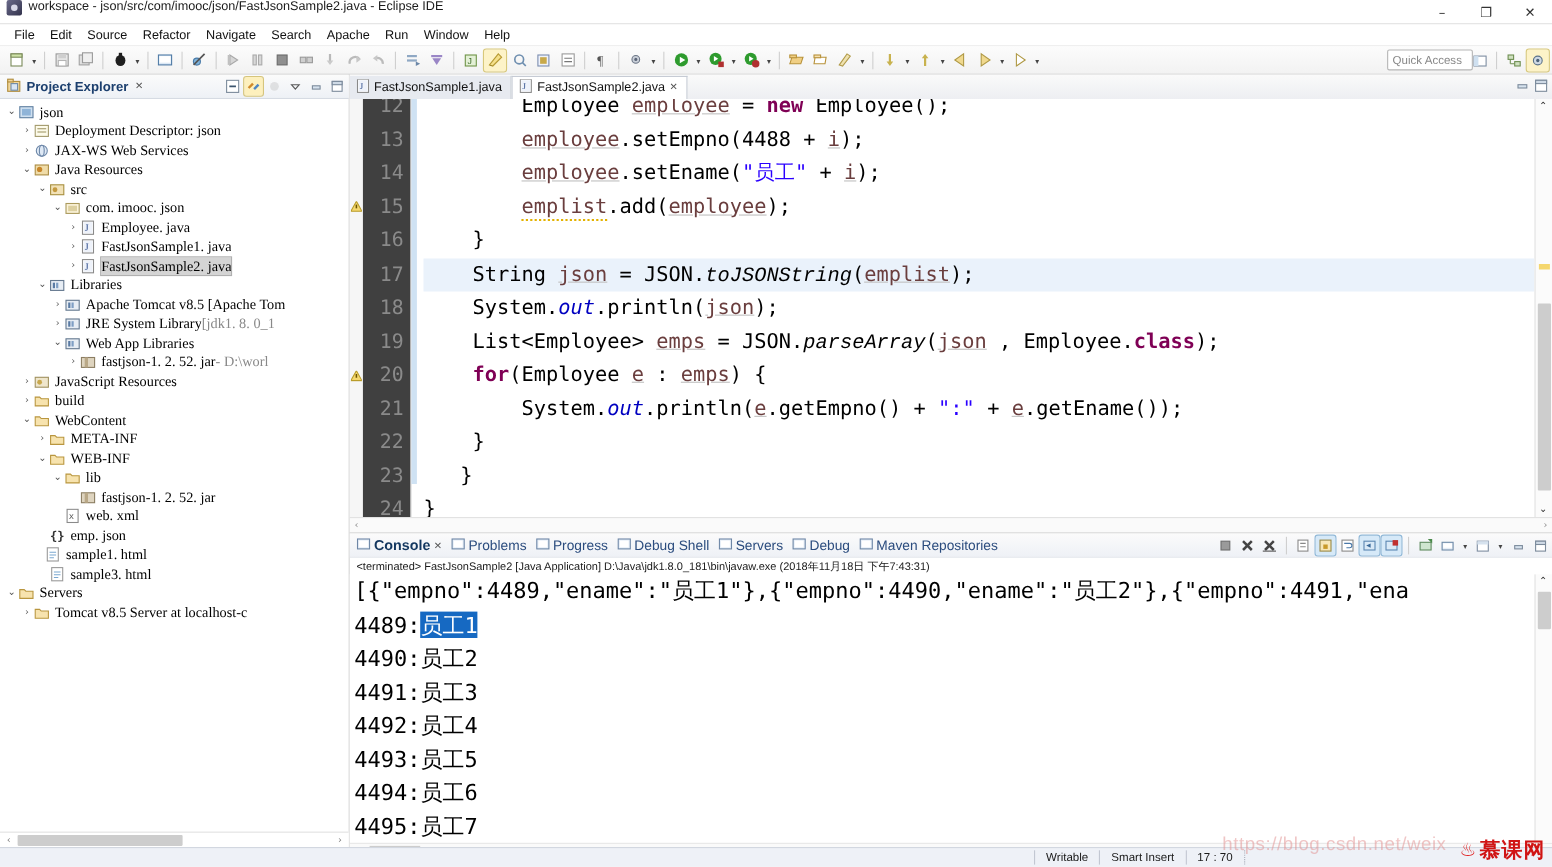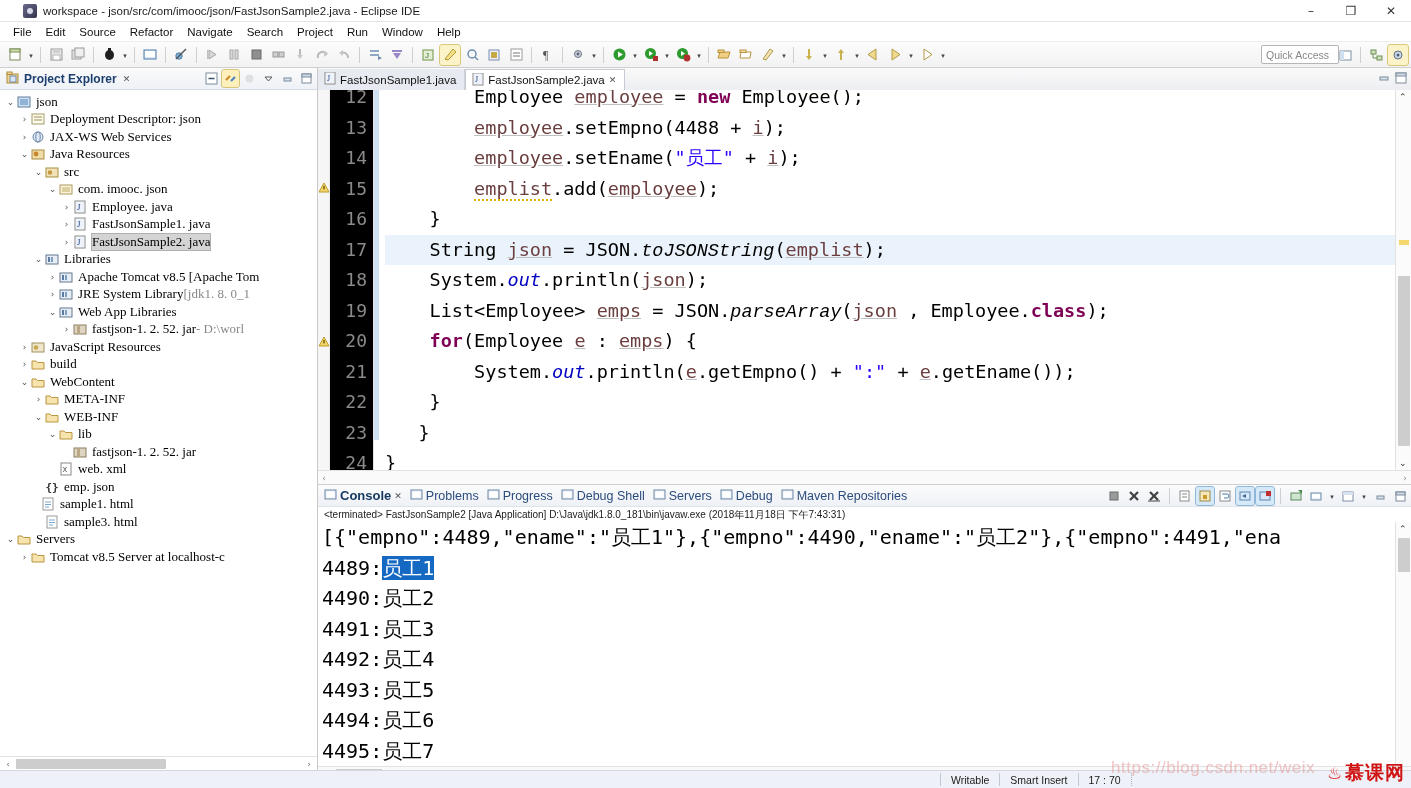--- a/index.html
+++ b/index.html
@@ -7,22 +7,22 @@
     width: 1411px; height: 788px;
     font-family: "Liberation Sans", sans-serif;
     font-size: 12px;
     overflow: hidden;
     background: #f0f0f0;
   }
   #app { position: relative; width: 1411px; height: 788px; background: #f5f5f5; }
 
   
   .titlebar {
-    height: 22px; background: #ffffff; display: flex; align-items: center;
-    border-bottom: 1px solid #e4e4e4; position: relative; padding-left: 17px;
+    height: 22px; background: #ffffff; display: flex; align-items: flex-start;
+    border-bottom: 1px solid #e4e4e4; position: relative;
   }
   .titlebar .tb-icon {
     width: 14px; height: 14px; margin: 0 6px 0 6px;
     background: linear-gradient(135deg,#6a6a8a,#33334d);
     border-radius: 2px; position: relative; flex: none;
   }
   .titlebar .tb-icon::after {
     content: ""; position: absolute; left: 4px; top: 4px; width: 6px; height: 6px;
     border-radius: 50%; background: #d8d8e8;
   }
@@ -108,21 +108,21 @@
   .etab { height: 21px; display: flex; align-items: center; gap: 4px; padding: 0 8px 0 6px; font-size: 11.5px; color: #111; }
   .etab.inactive { background: #e7eaf0; border-right: 1px solid #cdd2da; }
   .etab.active { background: #fff; border-top: 1px solid #c6cbd4; border-left: 1px solid #c6cbd4; border-right: 1px solid #c6cbd4; }
   .etab .x { font-size: 9px; color: #555; font-family: "DejaVu Sans", sans-serif; }
   .etools { position: absolute; right: 3px; top: 3px; display: flex; gap: 3px; }
 
   .code-wrap { flex: 1; display: flex; position: relative; overflow: hidden; background: #fff; }
   .ruler-left { width: 12px; background: #f6f6f6; border-right: 1px solid #e8e8e8; position: relative; }
   .ruler-left .annot { position: absolute; left: 1px; width: 10px; height: 10px; }
   .gutter {
-    width: 44px; background: #000000; border-right: 1px solid #e4e4e4;
+    width: 44px; background: #404040; border-right: 1px solid #e4e4e4;
     font-family: "DejaVu Sans Mono", monospace; font-size: 18px; color: #8a8a8a;
     text-align: right; padding-right: 6px;
   }
   .changebar { width: 5px; background: #fff; position: relative; }
   .changebar .cb { position: absolute; left: 0; width: 5px; background: #cfe2f3; }
   .codelines {
     flex: 1; font-family: "DejaVu Sans Mono", monospace; font-size: 18.5px;
     color: #000; padding-left: 6px; white-space: pre; overflow: hidden;
   }
   .ln { height: 30.5px; line-height: 30.5px; }
@@ -198,21 +198,21 @@
     </div>
   </div>
 
   <div class="menubar">
     <div class="menuitem">File</div>
     <div class="menuitem">Edit</div>
     <div class="menuitem">Source</div>
     <div class="menuitem">Refactor</div>
     <div class="menuitem">Navigate</div>
     <div class="menuitem">Search</div>
-    <div class="menuitem">Project</div>
+    <div class="menuitem">Apache</div>
     <div class="menuitem">Run</div>
     <div class="menuitem">Window</div>
     <div class="menuitem">Help</div>
   </div>
 
   <div class="toolbar">
     <div class="tbtn">
       <svg width="15" height="15">
           <rect x="2" y="2" width="10" height="11" fill="#fff" stroke="#7a8a5a"></rect>
           <rect x="2" y="2" width="10" height="3" fill="#cfe3a8" stroke="#7a8a5a"></rect>

